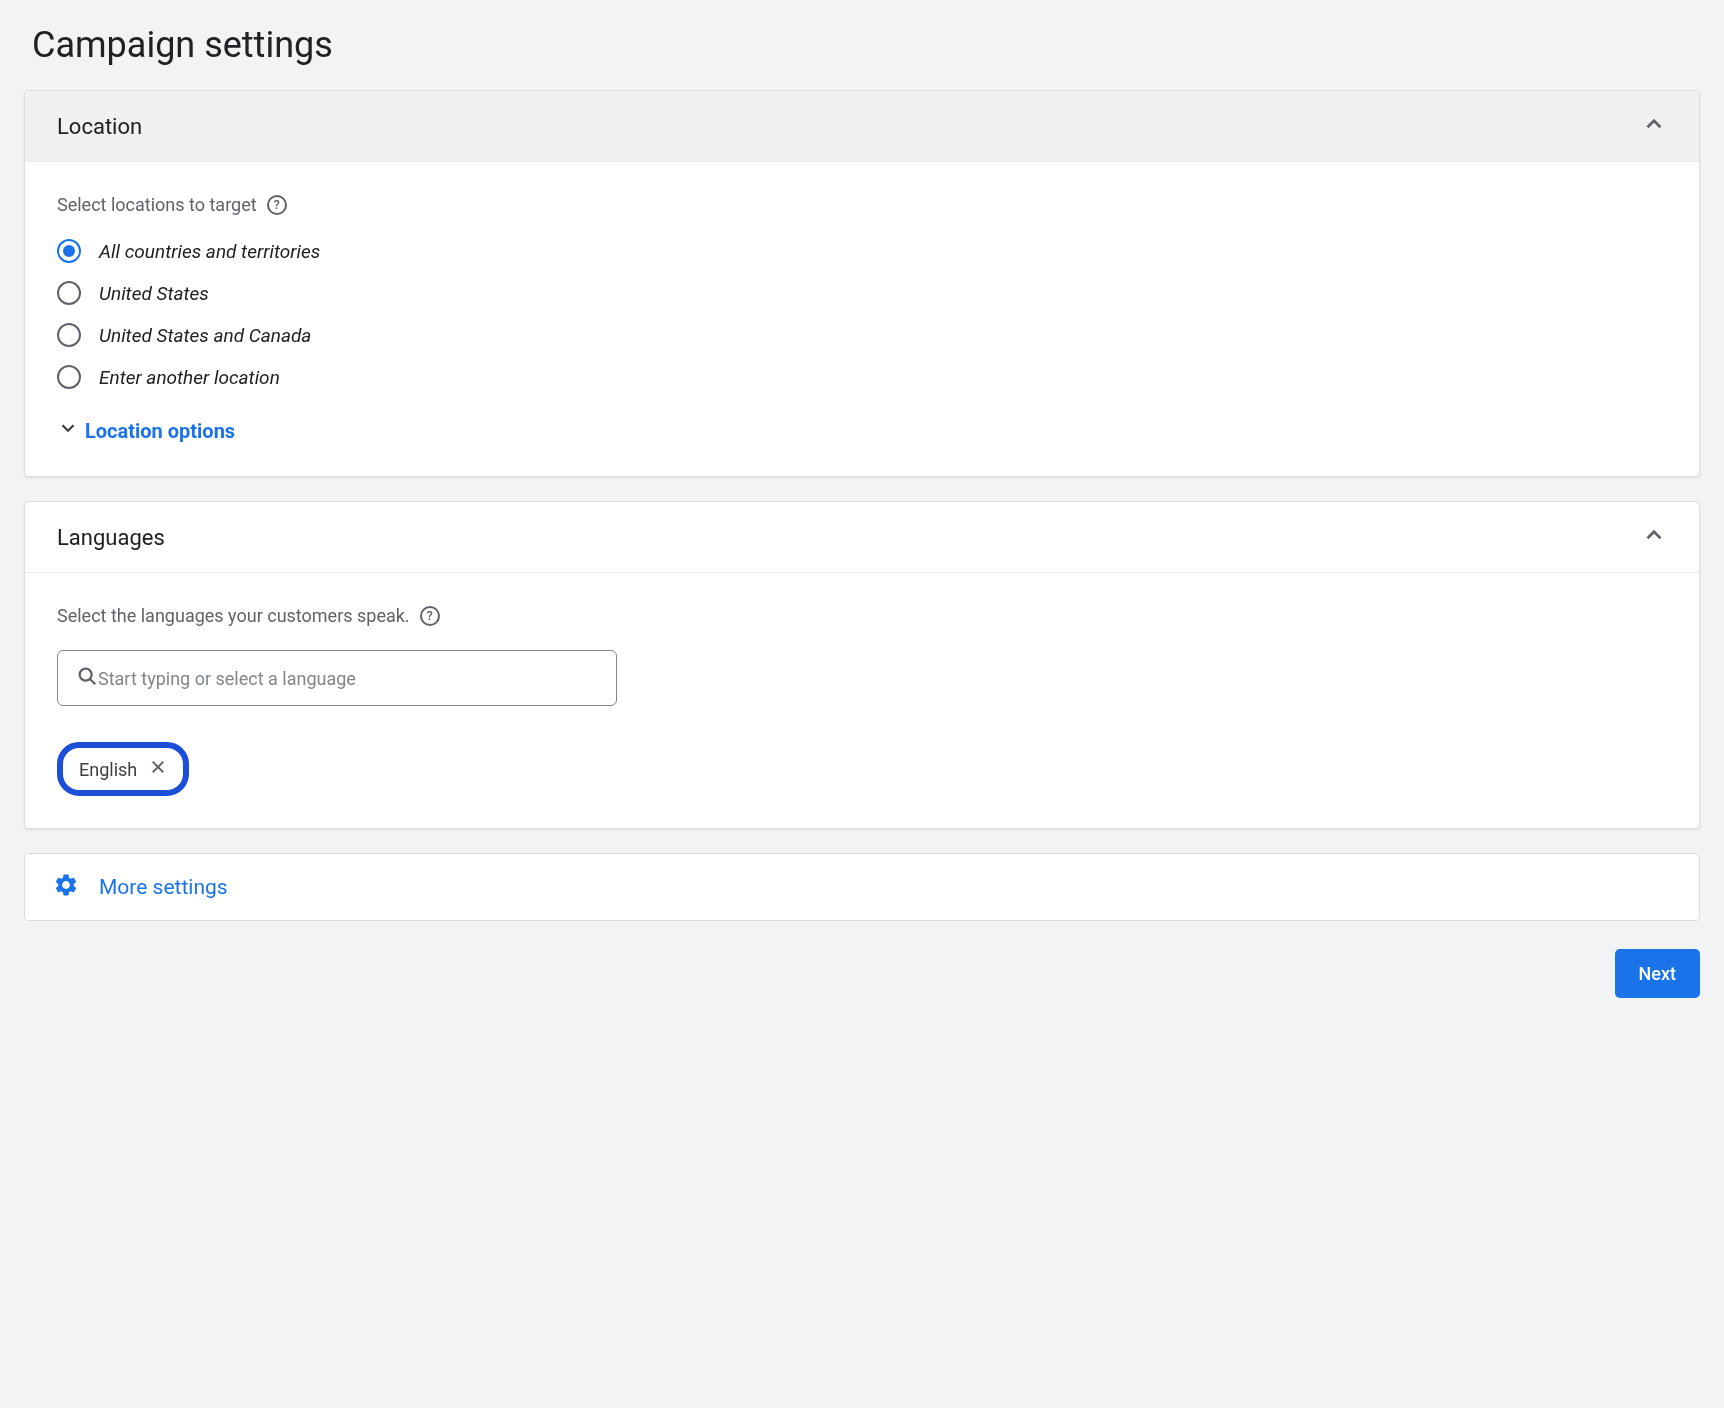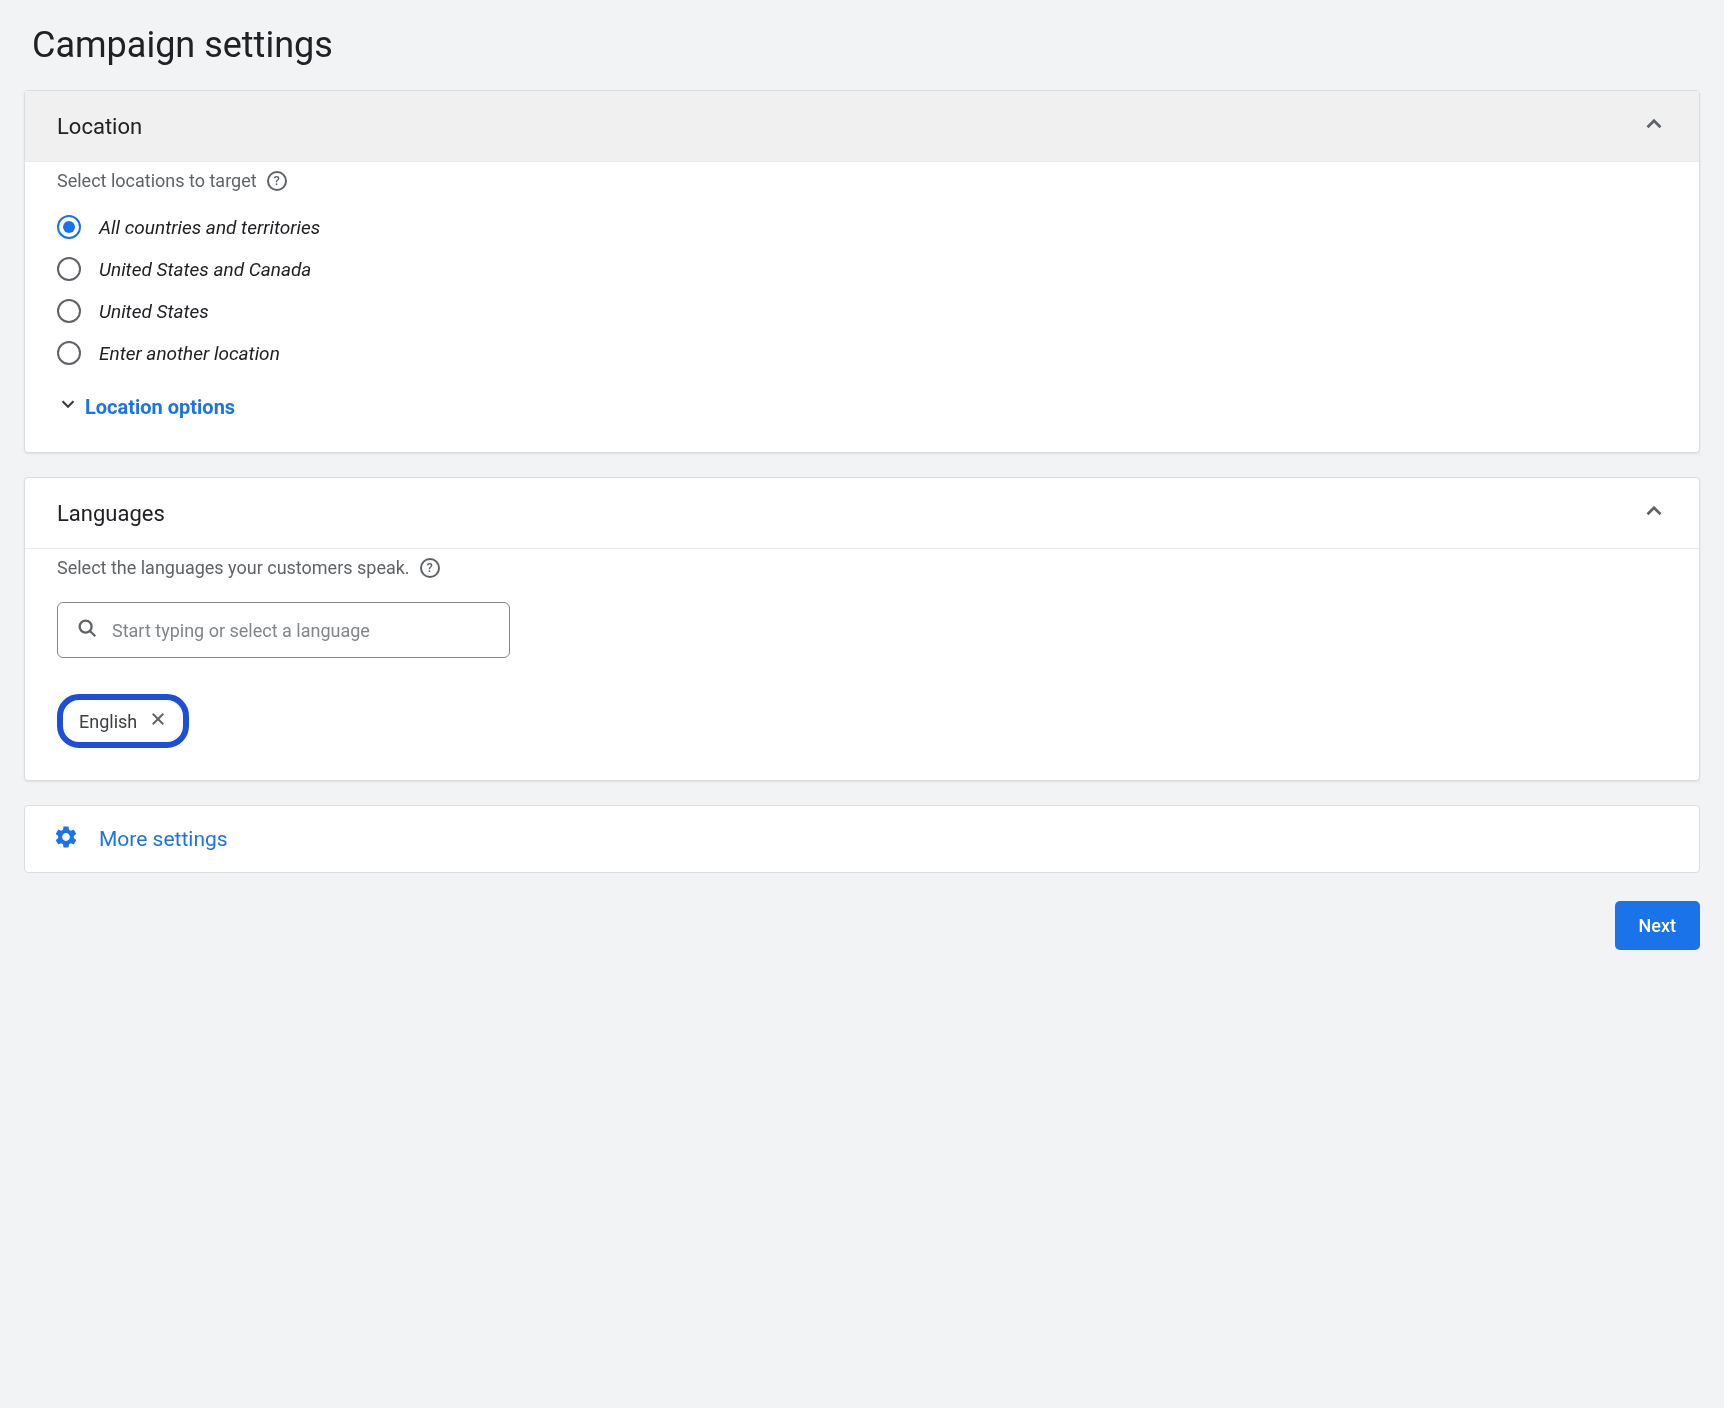--- a/index.html
+++ b/index.html
@@ -35,21 +35,21 @@
     }
     .card-header.grey-bg {
       background: #f0f0f0;
     }
     .card-title {
       font-size: 22px;
       font-weight: 400;
       color: #202124;
     }
     .card-body {
-      padding: 8px 32px 32px 32px;
+      padding: 32px 32px 32px 32px;
     }
     .section-label {
       font-size: 18px;
       color: #5f6368;
       display: flex;
       align-items: center;
       gap: 10px;
       margin-bottom: 24px;
     }
     .help-icon {
@@ -118,22 +118,21 @@
       width: 26px;
       height: 26px;
       color: #5f6368;
     }
     .search-box {
       display: flex;
       align-items: center;
       border: 1px solid #80868b;
       border-radius: 6px;
       padding: 14px 18px;
-      width: 453px;
-      gap: 14px;
+      width: 560px;
       margin-bottom: 36px;
     }
     .search-icon {
       width: 22px;
       height: 22px;
       color: #5f6368;
     }
     .search-input {
       border: none;
       outline: none;
@@ -213,25 +212,25 @@
       <span>Select locations to target</span>
       <span class="help-icon">?</span>
     </div>
     <div class="radio-group">
       <label class="radio-option">
         <span class="radio-circle selected"></span>
         <span class="radio-label">All countries and territories</span>
       </label>
       <label class="radio-option">
         <span class="radio-circle"></span>
+        <span class="radio-label">United States</span>
+      </label>
+      <label class="radio-option">
+        <span class="radio-circle"></span>
         <span class="radio-label">United States and Canada</span>
-      </label>
-      <label class="radio-option">
-        <span class="radio-circle"></span>
-        <span class="radio-label">United States</span>
       </label>
       <label class="radio-option">
         <span class="radio-circle"></span>
         <span class="radio-label">Enter another location</span>
       </label>
     </div>
     <div class="expand-link">
       <span>
         <svg class="chevron" viewBox="0 0 24 24" fill="none" stroke="#3c4043" stroke-width="2.5">
             <polyline points="6 9 12 15 18 9"></polyline>

